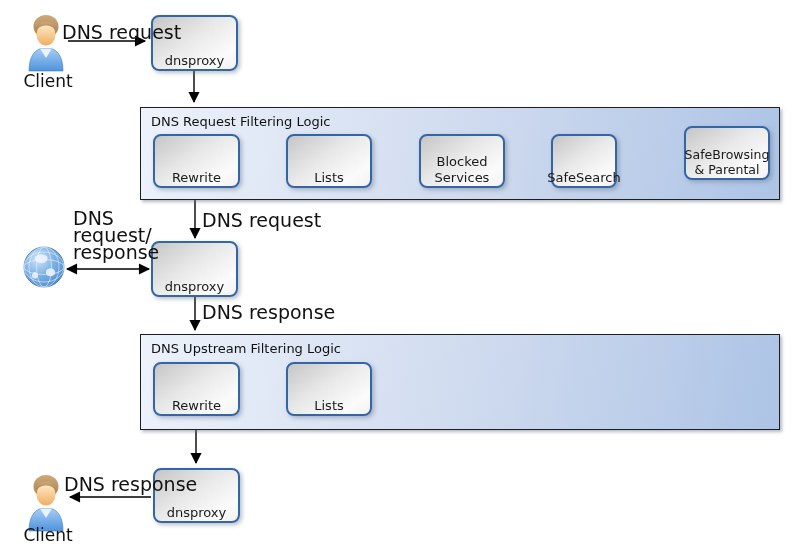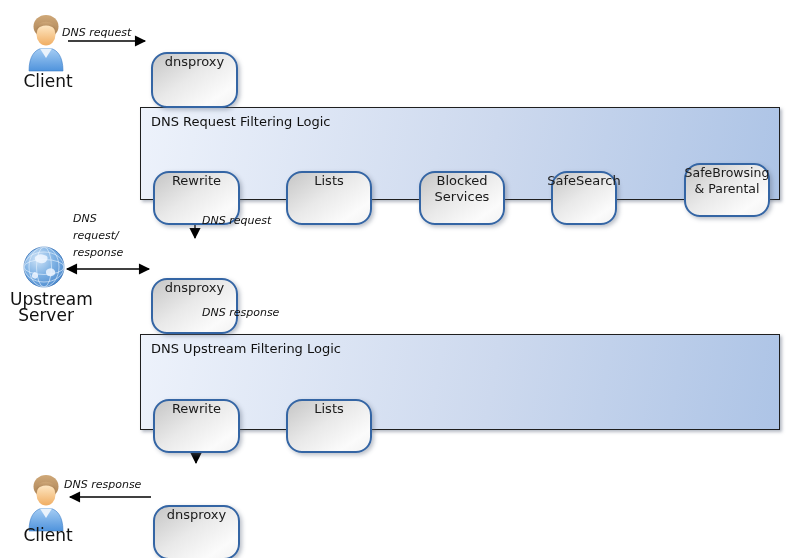--- a/index.html
+++ b/index.html
@@ -19,57 +19,55 @@
   .wires {
     position: absolute;
     left: 0; top: 0;
     width: 797px; height: 558px;
     z-index: 1;
   }
   .node {
     position: absolute;
     z-index: 3;
     border: 2px solid #3465a4;
-    border-radius: 16px;
+    border-radius: 8px;
     background: linear-gradient(145deg, #c6c6c6 0%, #e9e9e9 45%, #fbfbfb 80%, #f2f2f2 100%);
     box-shadow: 2px 2px 4px rgba(100,110,130,0.45);
     display: flex;
-    align-items: flex-start;
+    align-items: flex-end;
     justify-content: center;
     text-align: center;
     font-size: 13px;
     line-height: 1.25;
     white-space: pre-line;
     box-sizing: border-box;
-    margin-top: 37px;
   }
   .group {
     position: absolute;
     z-index: 2;
     border: 1.5px solid #1f1f1f;
     background: linear-gradient(100deg, #edf2fb 0%, #cdd9ee 55%, #adc4e6 100%);
     box-shadow: 2px 2px 3px rgba(110,120,140,0.5);
     box-sizing: border-box;
   }
   .group-title {
     position: absolute;
     left: 10px;
     top: 6px;
     font-size: 13px;
     color: #111111;
     white-space: nowrap;
   }
   .edge-label {
     position: absolute;
     z-index: 4;
-    font-size: 11px;
+    font-size: 19px;
     color: #111111;
     white-space: pre-line;
     line-height: 17px;
-    font-style: italic;
   }
   .actor-label {
     position: absolute;
     z-index: 4;
     font-size: 17px;
     color: #111111;
     text-align: center;
     white-space: pre-line;
     line-height: 16px;
   }
@@ -179,22 +177,20 @@
         <ellipse cx="22" cy="22" rx="20" ry="7.5"></ellipse>
         <ellipse cx="22" cy="22" rx="20" ry="15"></ellipse>
       </g>
       <g fill="rgba(238,246,255,0.85)">
         <path d="M13,12 q4,-4 9,-2 q5,1 3,5 q-2,4 -7,3 q-6,-1 -5,-6 Z"></path>
         <path d="M26,24 q5,-2 7,2 q1,4 -3,5 q-5,1 -6,-3 q-0.5,-3 2,-4 Z"></path>
         <path d="M12,27 q4,0 4,4 q-1,4 -5,2 q-3,-2 1,-6 Z"></path>
       </g>
     </svg>
   </div>
-  <div class="actor-label" style="left:10px; top:291px; width:72px;">Upstream
-Server</div>
 
   <div class="edge-label" style="left:73px; top:210px; width:74px; text-align:left;">DNS
 request/
 response</div>
 
   <div class="edge-label" style="left:202px; top:304px;">DNS response</div>
 
   <div class="group" style="left:140px; top:334px; width:640px; height:96px;">
     <div class="group-title">DNS Upstream Filtering Logic</div>
   </div>

